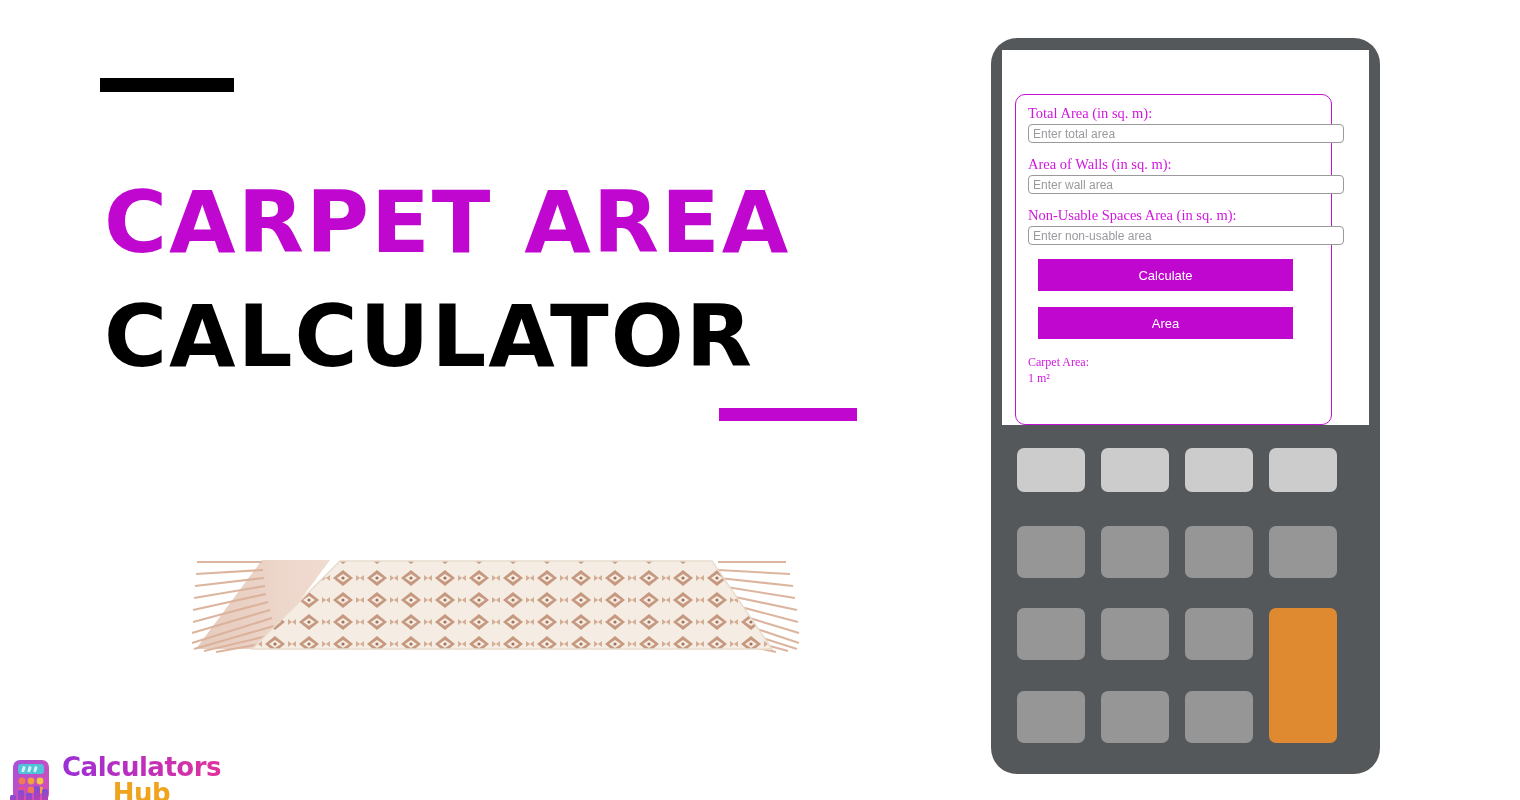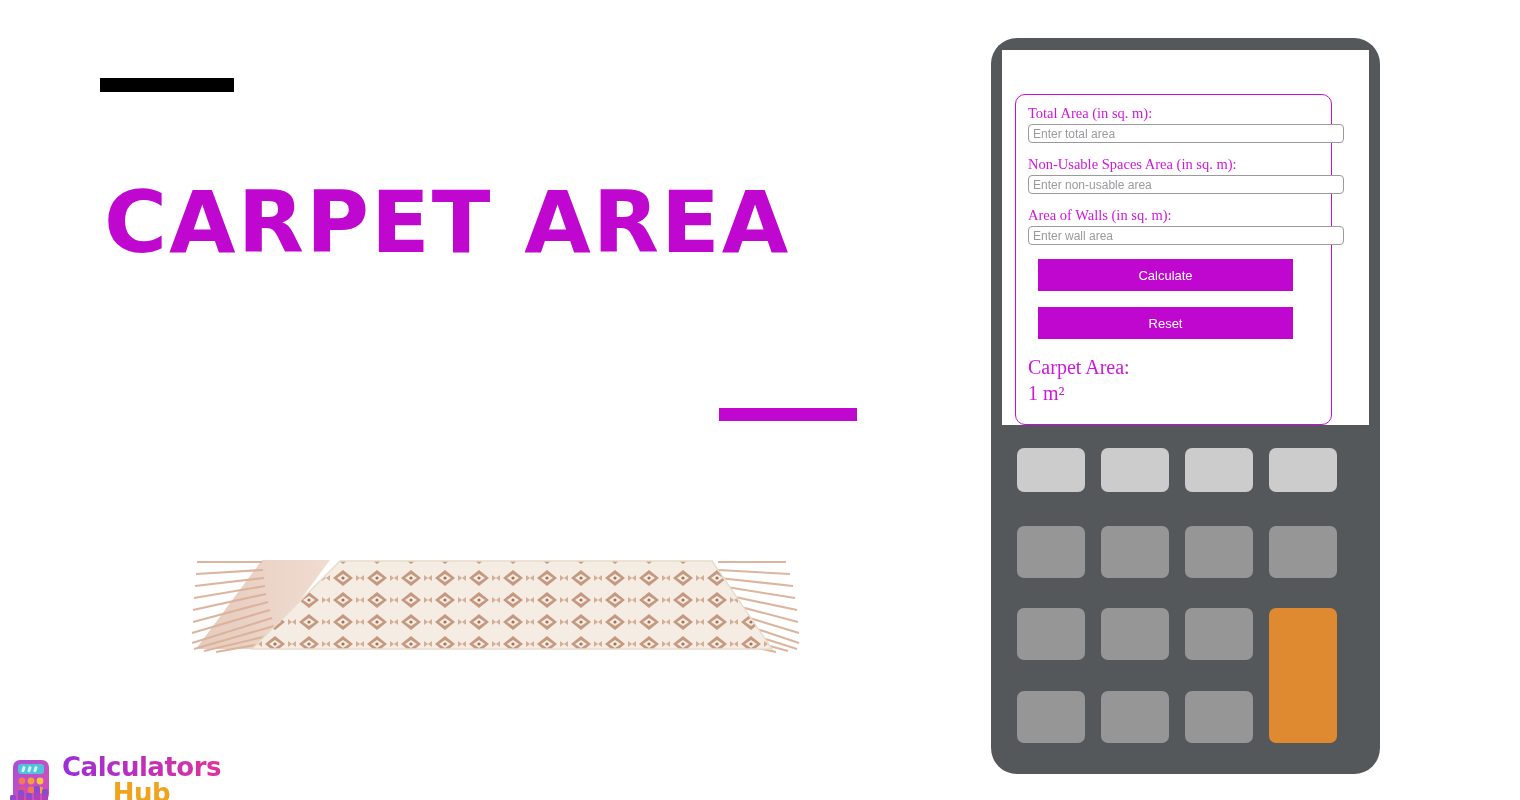--- a/index.html
+++ b/index.html
@@ -109,21 +109,21 @@
     background:#C007D0;
     border:none;
     color:#ffffff;
     font-family:"Liberation Sans", sans-serif;
     font-size:13px;
     cursor:pointer;
   }
   .calc-btn.first { margin-top:14px; }
   .result-block {
     font-family:"Liberation Serif", serif;
-    font-size:20px;
+    font-size:12px;
     color:#D116DE;
     line-height:1.28;
     margin-top:10px;
   }
 
   
   .keypad {
     position:absolute; left:26px; top:410px;
     width:337px; height:300px;
   }
@@ -137,20 +137,21 @@
 </style>
 </head>
 <body>
 
 <div id="stage">
 
   <div class="accent-bar-top"></div>
 
   <div class="title-block">
     <div class="title-line l1">Carpet Area</div>
+    <div class="title-line l2">Calculator</div>
   </div>
 
   <div class="accent-bar-bottom"></div>
 
   <div class="carpet-wrap">
     <svg viewBox="0 0 612 112" xmlns="http://www.w3.org/2000/svg" aria-hidden="true">
       <defs>
         <pattern id="rugpat" width="34" height="22" patternUnits="userSpaceOnUse">
           <rect width="34" height="22" fill="#F5ECE2"></rect>
           <path d="M17 3 L27 11 L17 19 L7 11 Z" fill="#B98265" opacity="0.85"></path>
@@ -257,31 +258,31 @@
 
     <div class="screen">
       <div class="form-panel">
 
         <div>
           <div class="field-label">Total Area (in sq. m):</div>
           <input class="field-input" type="text" placeholder="Enter total area" style="">
         </div>
 
         <div>
+          <div class="field-label">Area of Walls (in sq. m):</div>
+          <input class="field-input" type="text" placeholder="Enter wall area" style="">
+        </div>
+
+        <div>
           <div class="field-label">Non-Usable Spaces Area (in sq. m):</div>
           <input class="field-input" type="text" placeholder="Enter non-usable area" style="">
         </div>
 
-        <div>
-          <div class="field-label">Area of Walls (in sq. m):</div>
-          <input class="field-input" type="text" placeholder="Enter wall area" style="">
-        </div>
-
         <button class="calc-btn first">Calculate</button>
-        <button class="calc-btn">Reset</button>
+        <button class="calc-btn">Area</button>
 
         <div class="result-block">
           <div>Carpet Area:</div>
           <div>1 m²</div>
         </div>
 
       </div>
     </div>
 
     <div class="keypad">

